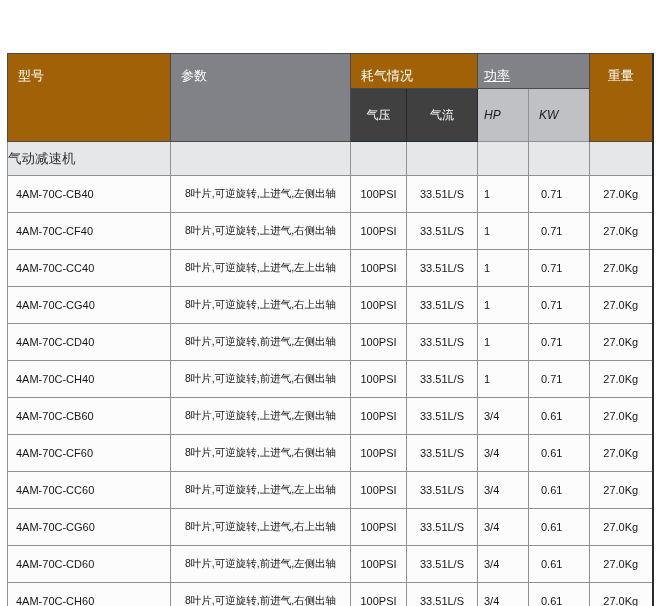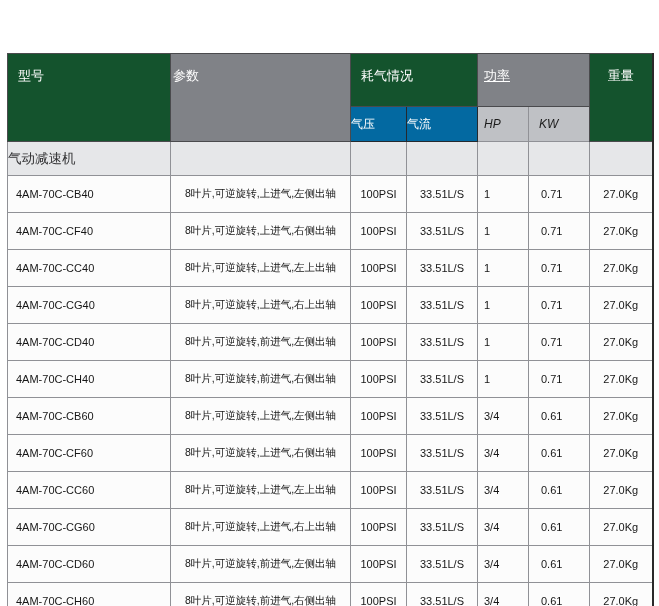--- a/index.html
+++ b/index.html
@@ -38,43 +38,43 @@
 
   
   thead th {
     font-weight: normal;
     text-align: left;
     vertical-align: top;
     padding: 0;
     border: 1px solid #4a4a4d;
   }
   th.h-black {
-    background: #14532d;
+    background: #a16207;
     color: #ffffff;
     font-size: 13px;
     padding: 13px 0 0 10px;
     margin-top: 7px;
   }
   th.h-gray {
     background: #808287;
     color: #ffffff;
     font-size: 13px;
-    padding: 13px 0 0 2px;
+    padding: 13px 0 0 10px;
   }
   th.h-black.rowspan, th.h-gray.rowspan { height: 74px; }
   th.h-pwr { padding-left: 6px; text-decoration: underline; }
   th.h-weight { text-align: center; padding-left: 0; }
   th.h-blue {
-    background: #0369a1;
+    background: #404040;
     color: #ffffff;
     font-size: 12px;
-    text-align: left;
+    text-align: center;
     vertical-align: middle;
     height: 34px;
-    padding: 0;
+    padding: 9px;
     border: 1px solid #24292e;
   }
   th.h-ltgray {
     background: #bfc1c5;
     color: #1c1c1c;
     font-size: 12px;
     vertical-align: middle;
     height: 34px;
     padding: 0 0 0 6px;
     border: 1px solid #909196;

